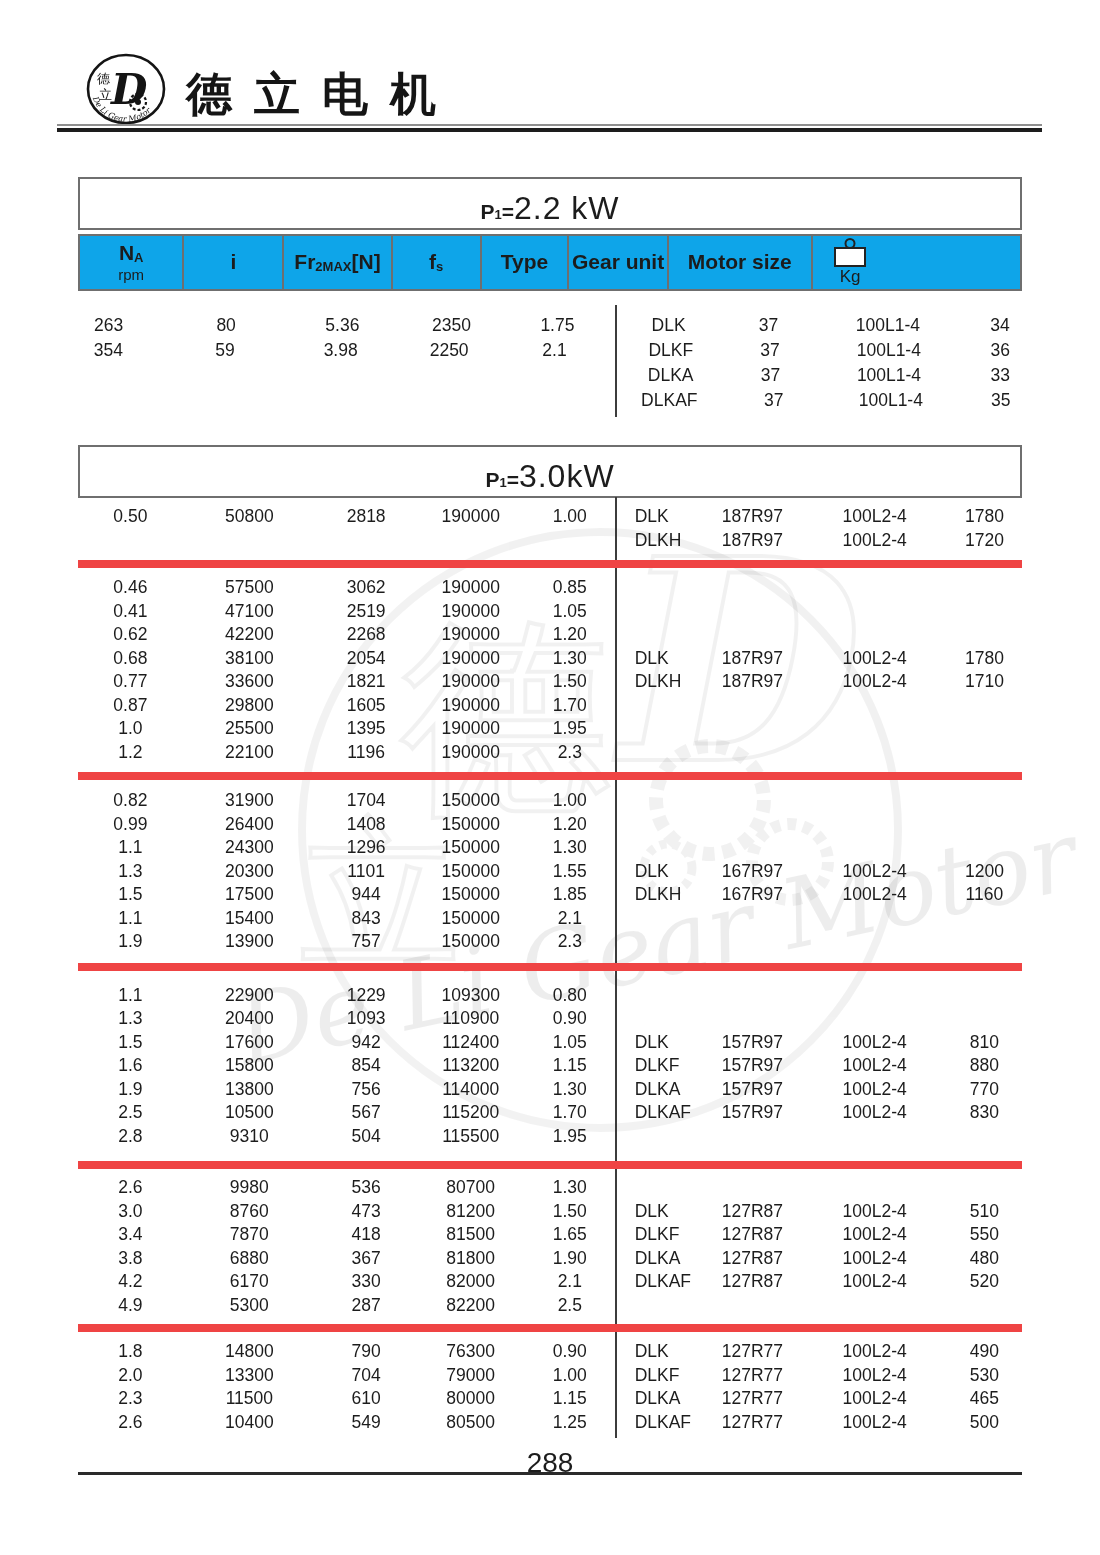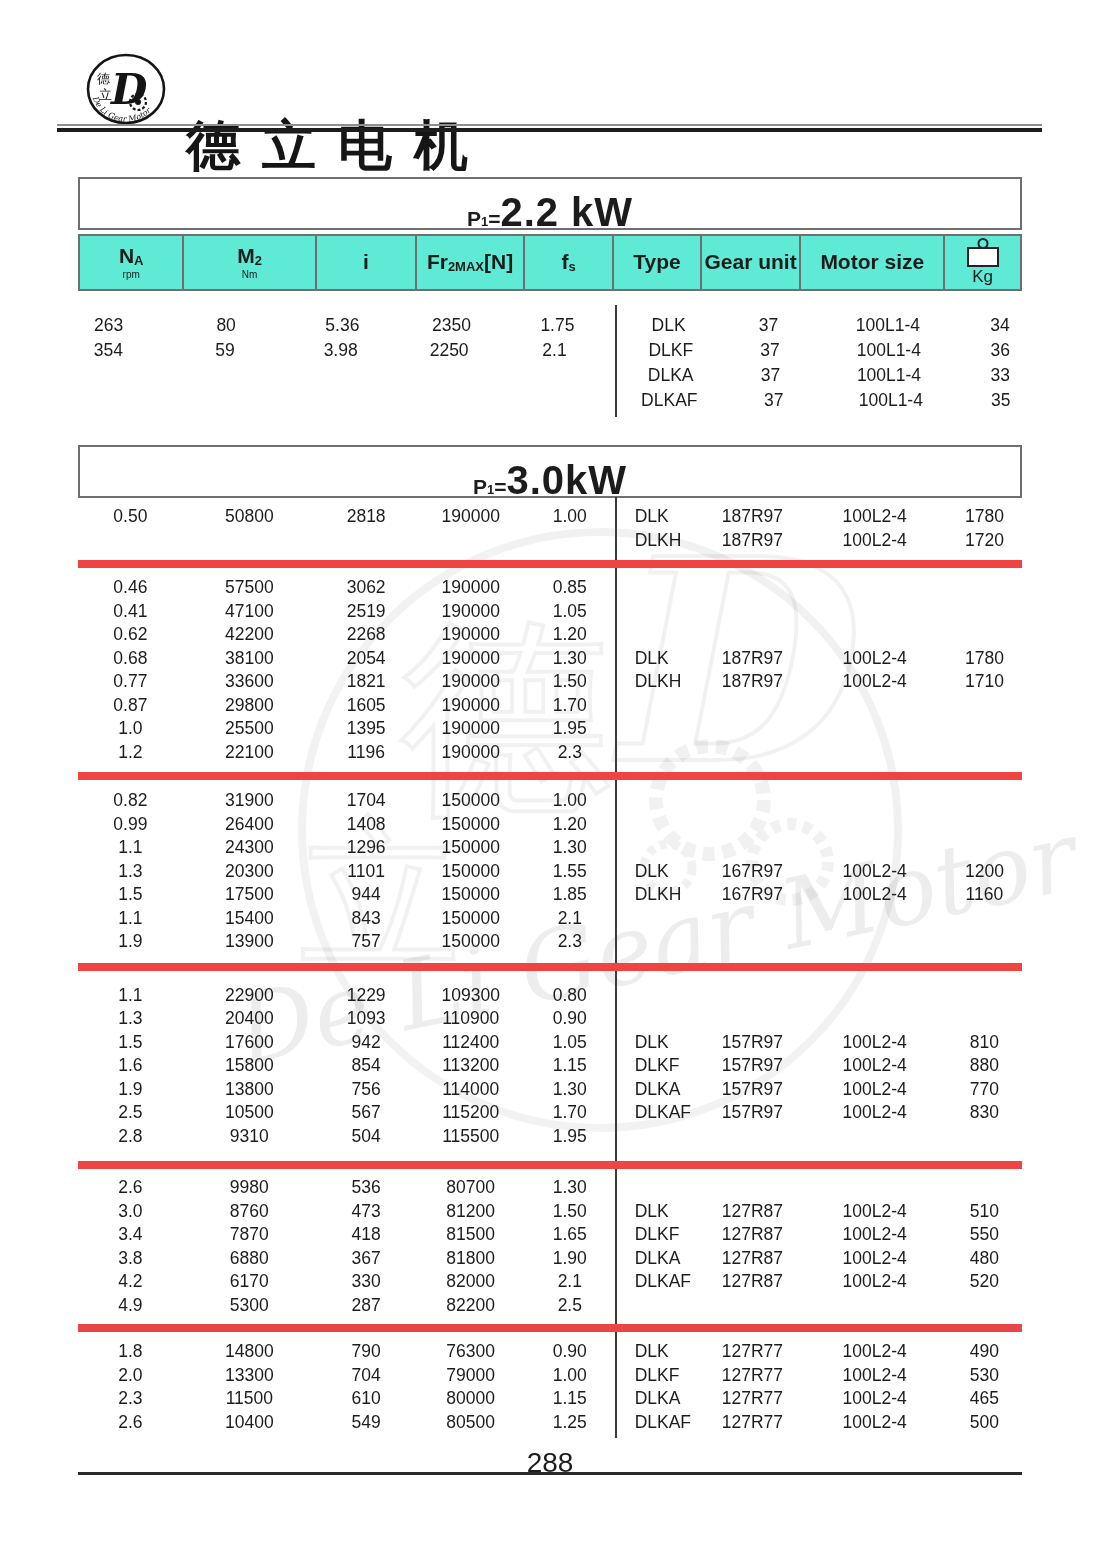--- a/index.html
+++ b/index.html
@@ -14,51 +14,51 @@
 
   
   .watermark { position:absolute; inset:0; pointer-events:none; z-index:0; }
 
   
   .brand-row { position:absolute; left:0; top:0; width:1100px; height:140px; z-index:2; }
   .logo { position:absolute; left:84px; top:52px; }
   .brand-title {
     position:absolute; left:186px; top:64px;
     font-family:"DejaVu Serif", serif;
-    font-size:54px; font-weight:bold; letter-spacing:22px; color:#151515;margin-top:46px;
+    font-size:46px; font-weight:bold; letter-spacing:22px; color:#151515;
   }
   .top-rule { position:absolute; left:57px; top:124px; width:985px; }
   .top-rule .thin { height:2px; background:#8f8f8f; }
   .top-rule .thick { height:4px; background:#1d1d1d; margin-top:2px; }
 
   
   .tbl-left { left:78px; width:944px; }
   .title-box {
     position:absolute; height:53px;
     border:2px solid #6f6f6f; background:#fff;
     display:flex; align-items:baseline; justify-content:center;
     padding-top:11px; z-index:1;
   }
   .title-p { font-size:21px; font-weight:bold; }
   .title-sub { font-size:13px; font-weight:bold; vertical-align:-2px; }
-  .title-val { font-size:40px; font-weight:bold; letter-spacing:1px; }
+  .title-val { font-size:32px; font-weight:normal; letter-spacing:1px; }
 
   .header-row {
     position:absolute; top:234px; height:57px;
-    border:2px solid #6f6f6f; background:#5eead4;
+    border:2px solid #6f6f6f; background:#0ea5e9;
     display:flex; z-index:1;
   }
   .hcell {
     display:flex; flex-direction:column; align-items:center; justify-content:center;
     border-right:2px solid #6f6f6f; line-height:1.15;
   }
   .hcell:last-child { border-right:none; }
   .hmain { font-size:21px; font-weight:bold; }
   .hsmall { font-size:13px; font-weight:bold; vertical-align:-2px; }
-  .hunit { font-size:10px; font-weight:normal; }
+  .hunit { font-size:15px; font-weight:normal; }
   .kg-icon { position:relative; width:32px; height:20px; border:2px solid #222; margin-top:9px; background:#fff; }
   .kg-icon::before {
     content:""; position:absolute; left:50%; top:-11px; transform:translateX(-50%);
     width:7px; height:7px; border:2px solid #222; border-radius:50%;
   }
   .kg-label { font-size:17px; }
 
   
   .c0 { width:11.10%; text-align:center; }
   .c1 { width:14.10%; text-align:center; }
@@ -145,24 +145,20 @@
       <span class="title-sub">1</span>
       <span class="title-p">=</span>
       <span class="title-val">2.2 kW</span>
   </div>
 
   <div class="header-row tbl-left">
     <div class="hcell c0">
       <div class="hmain"><span>N</span><span class="hsmall">A</span></div>
       <div class="hunit">rpm</div>
     </div>
-    <div class="hcell c1">
-      <div class="hmain"><span>M</span><span class="hsmall">2</span></div>
-      <div class="hunit">Nm</div>
-    </div>
     <div class="hcell c2">
       <div class="hmain">i</div>
     </div>
     <div class="hcell c3">
       <div class="hmain"><span>Fr</span><span class="hsmall">2MAX</span><span>[N]</span></div>
     </div>
     <div class="hcell c4">
       <div class="hmain"><span>f</span><span class="hsmall">s</span></div>
     </div>
     <div class="hcell c5">

